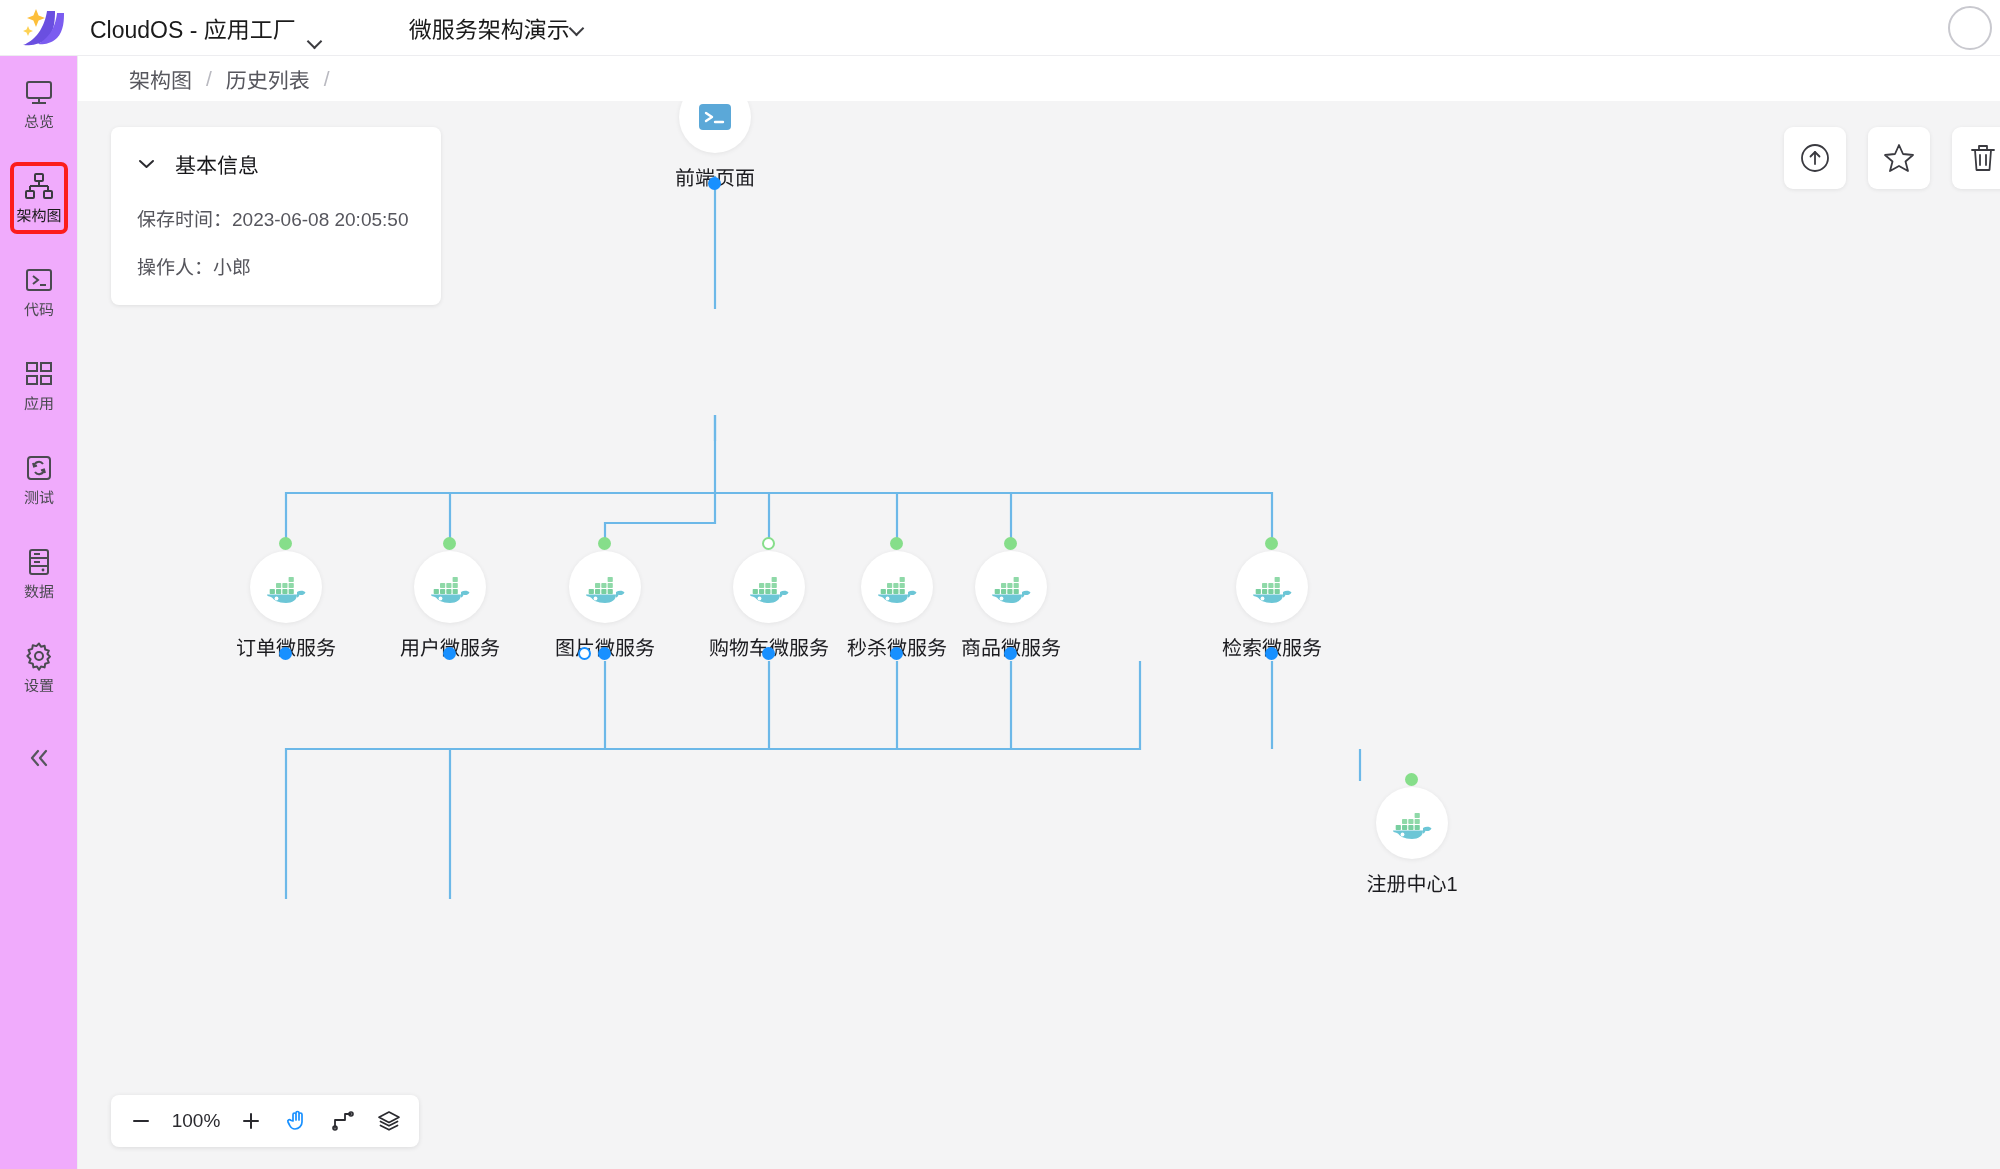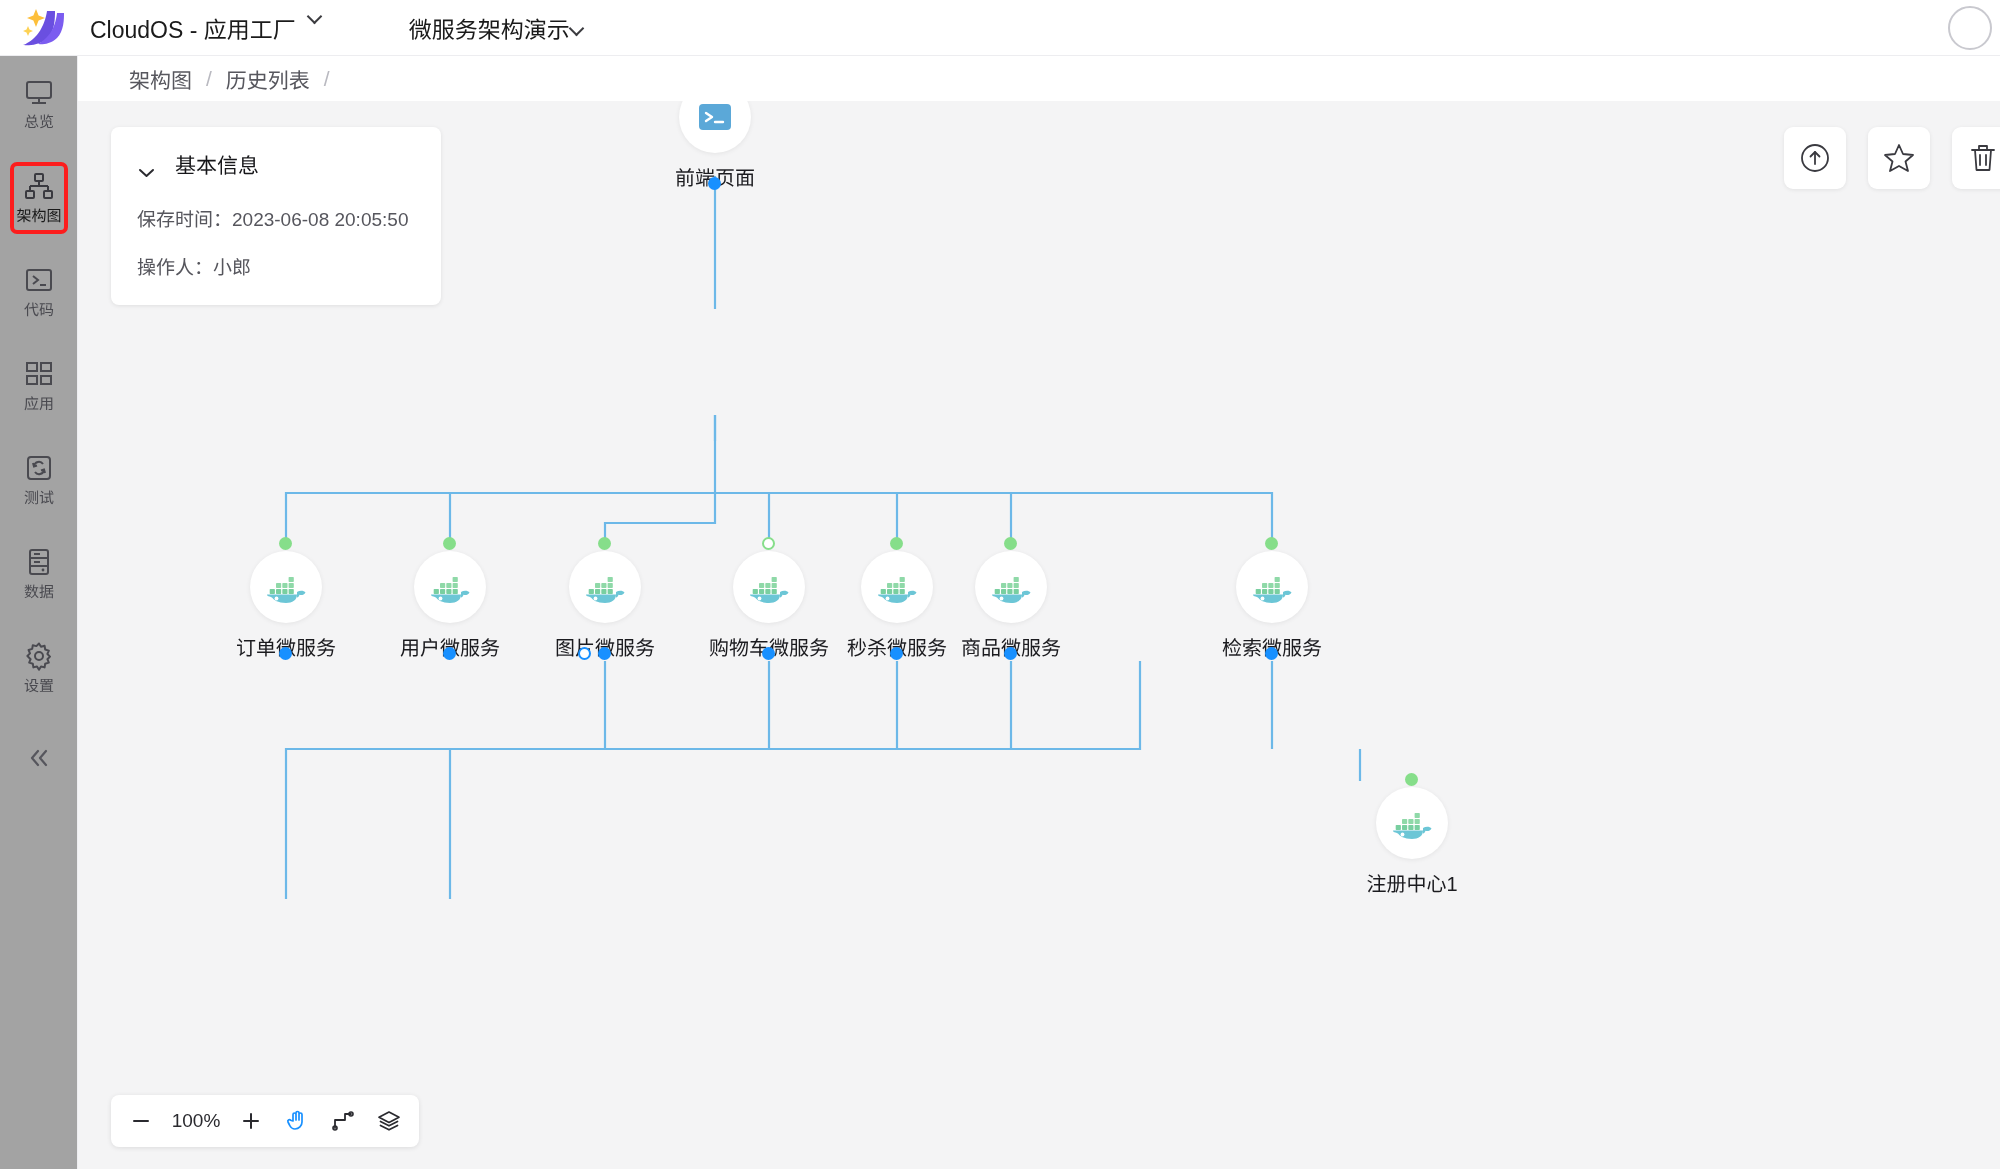--- a/index.html
+++ b/index.html
@@ -15,21 +15,21 @@
   .topbar {
     position: absolute; top: 0; left: 0; width: 2000px; height: 56px;
     background: #ffffff; border-bottom: 1px solid #ededf0;
     display: flex; align-items: center; z-index: 30;
   }
   .logo-wrap {
     width: 88px; height: 56px; display: flex; align-items: center; justify-content: center;
   }
   .logo { width: 46px; height: 42px; display: block; }
   .brand {
-    display: flex; align-items: flex-start; gap: 12px;
+    display: flex; align-items: flex-end; gap: 12px;
     font-size: 23px; color: #1a1a1a; margin-left: 2px; white-space: nowrap;
   }
   .proj {
     display: flex; align-items: center; 
     font-size: 23px; color: #1a1a1a; margin-left: 86px; white-space: nowrap;
   }
   .chev-down {
     width: 15px; height: 9px; position: relative; display: inline-block;
   }
   .chev-down::before {
@@ -39,21 +39,21 @@
   }
   .avatar-tr {
     position: absolute; right: 8px; top: 6px;
     width: 44px; height: 44px; border-radius: 50%;
     border: 2px solid #c9c9cf;
   }
 
   
   .sidebar {
     position: absolute; left: 0; top: 56px; width: 78px; height: 1113px;
-    background: #a3a3a3; border-right: 1px solid #ededf0; z-index: 25;
+    background: #f0abfc; border-right: 1px solid #ededf0; z-index: 25;
   }
   .nav-item {
     position: relative; width: 78px; height: 94px;
     display: flex; flex-direction: column; align-items: center; justify-content: center;
     gap: 7px; cursor: pointer;
   }
   .nav-item .ico { width: 30px; height: 30px; display: block; }
   .nav-item .lbl { font-size: 15px; color: #4a4a50; line-height: 1; }
   .nav-item.active .lbl { color: #1a1a1a; }
   .nav-hl {
@@ -82,21 +82,21 @@
   }
   .edges { position: absolute; left: 0; top: 0; width: 1922px; height: 1068px; }
 
   
   .info-card {
     position: absolute; left: 33px; top: 26px; width: 330px;
     background: #fff; border-radius: 8px; padding: 22px 0 26px 0;
     box-shadow: 0 1px 4px rgba(0,0,0,.09);
   }
   .info-head {
-    display: flex; align-items: flex-end; gap: 19px;
+    display: flex; align-items: center; gap: 19px;
     padding: 0 26px; margin-bottom: 25px; cursor: pointer;
   }
   .info-head .t { font-size: 21px; color: #17171a; }
   .info-row { padding: 0 26px; margin-bottom: 21px; font-size: 19px; color: #56565d; white-space: nowrap; }
   .info-row:last-child { margin-bottom: 0; }
   .info-row .k { color: #56565d; text-align: center; }
   .info-row .v { color: #56565d; }
   .edit-ico { display: inline-block; vertical-align: -3px; margin-left: 9px; cursor: pointer; }
 
   

